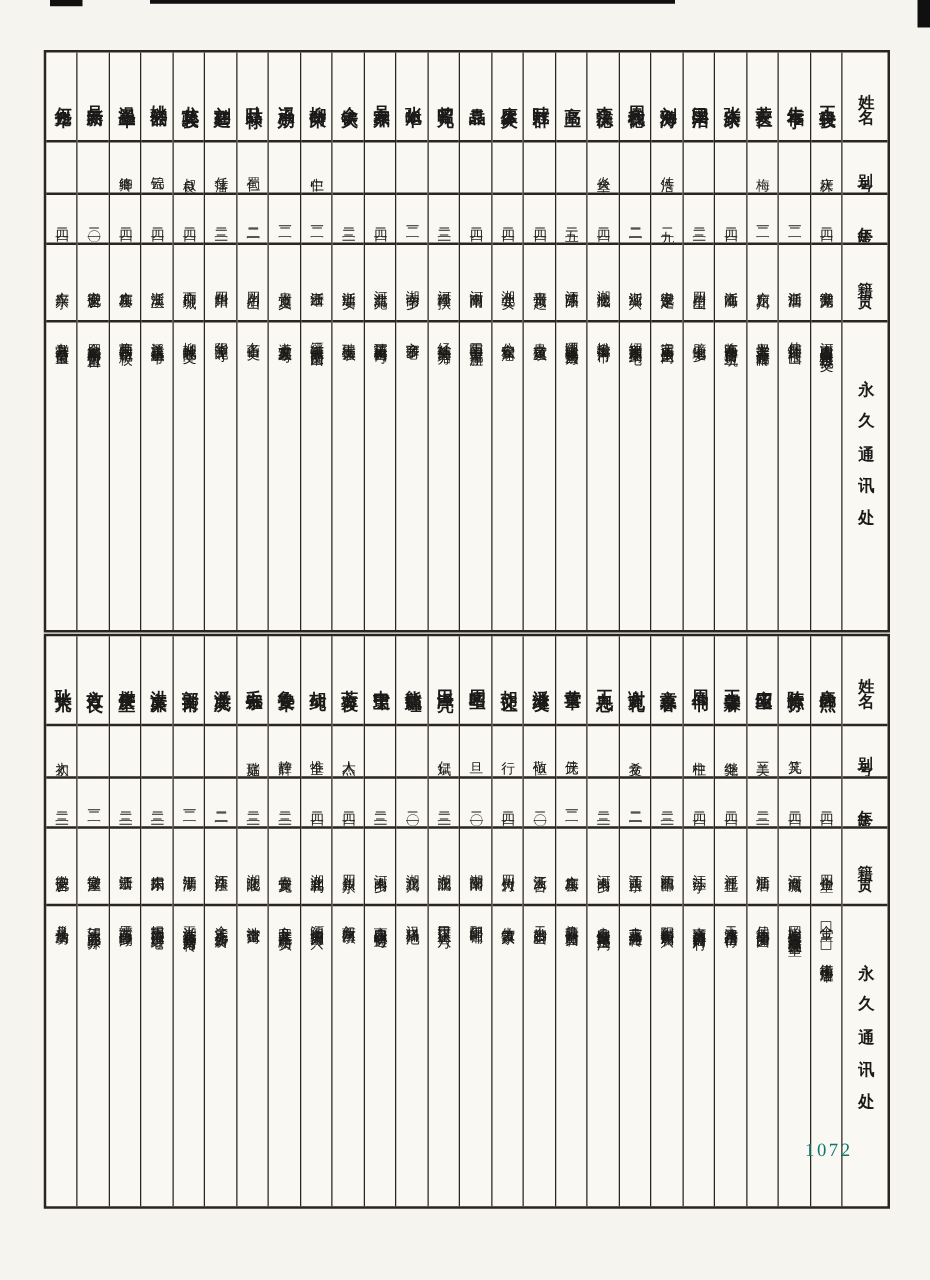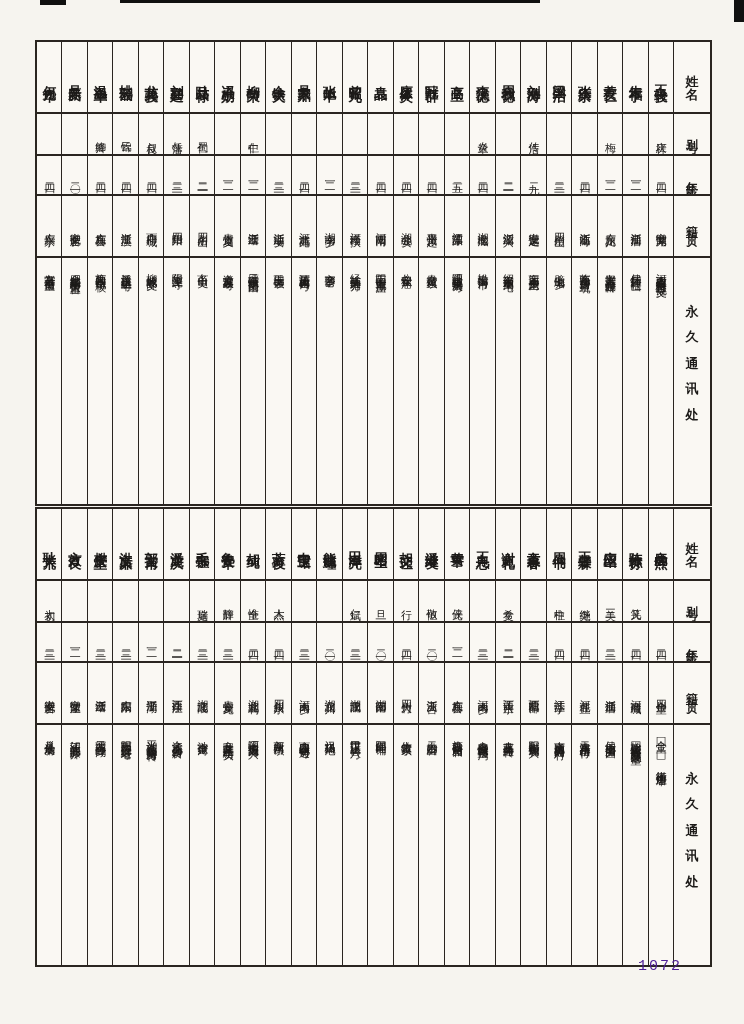--- a/index.html
+++ b/index.html
@@ -39,22 +39,22 @@
   .c-age .vtext{font-size:11px;}
   .c-origin .vtext{font-size:11px;letter-spacing:1px;}
   .c-addr .vtext{font-size:11px;letter-spacing:1px;}
   .hcol .vtext{font-weight:bold;}
   .h-name .vtext{font-size:13px;letter-spacing:12px;}
   .h-alias .vtext{font-size:12px;letter-spacing:5px;}
   .h-age .vtext{font-size:12px;letter-spacing:4px;}
   .h-origin .vtext{font-size:12px;letter-spacing:10px;}
   .h-addr .vtext{font-size:13px;letter-spacing:26px;padding-top:28px;}
   #page-number{
-    position:absolute;right:62px;top:958px;
-    font-family:Liberation Mono, monospace;font-size:15px;letter-spacing:2px;color:#4c1d95;
+    position:absolute;right:62px;top:913px;
+    font-family:Liberation Serif, serif;font-size:15px;letter-spacing:2px;color:#0f766e;
   }
 </style>
 </head>
 <body>
 
 <div class="scan-artifact" style="left:120px;top:0;width:420px;height:3px;"></div>
 <div class="scan-artifact" style="left:40px;top:0;width:26px;height:5px;"></div>
 <div class="scan-artifact" style="right:0;top:0;width:10px;height:22px;"></div>
 
 <div id="sheet">

